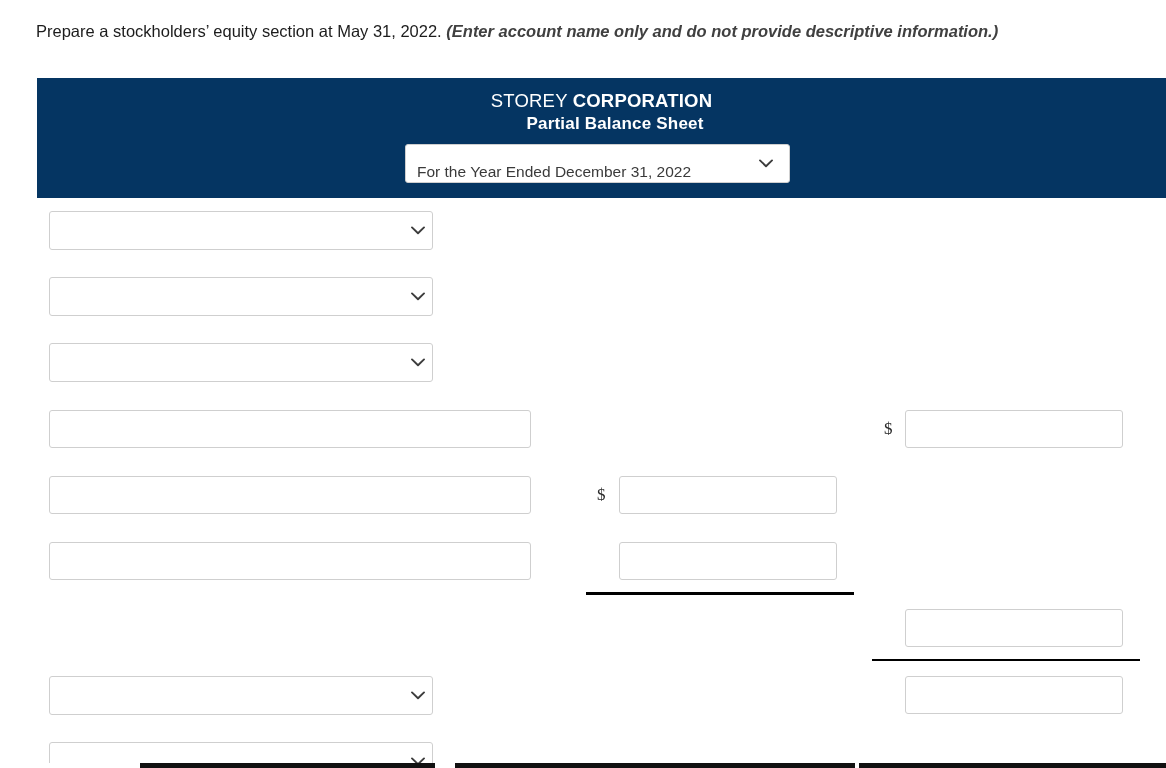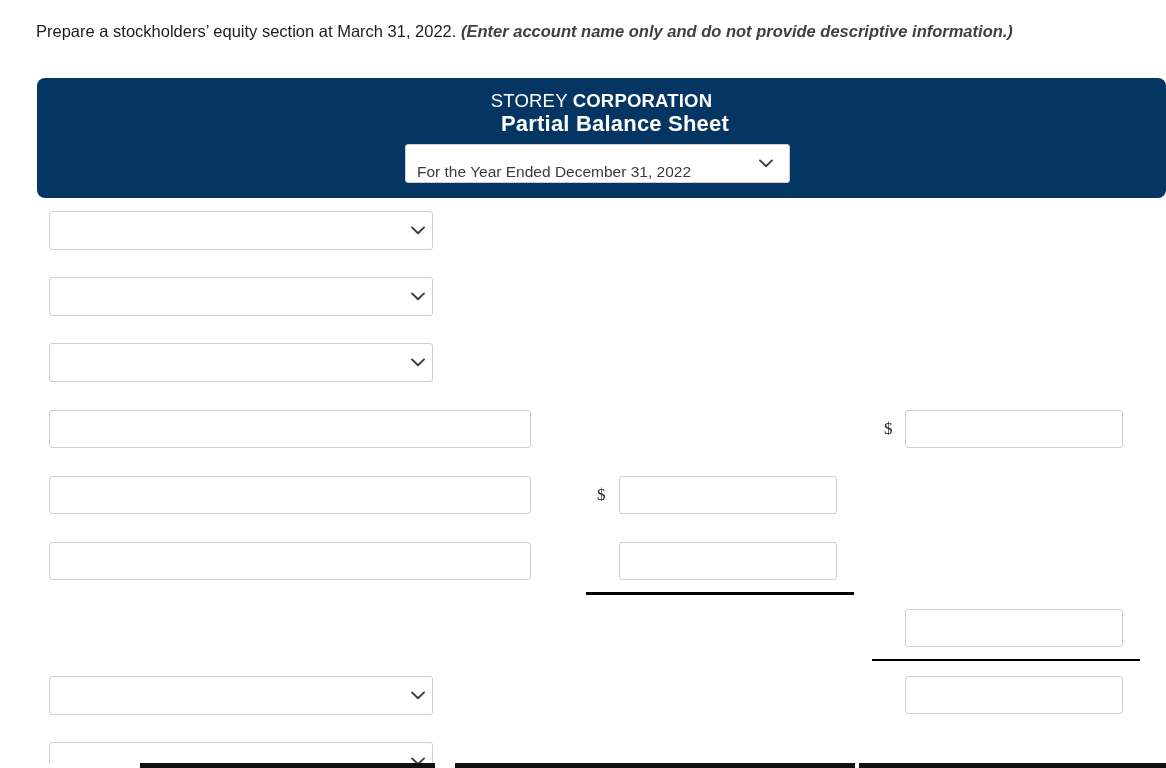--- a/index.html
+++ b/index.html
@@ -41,33 +41,32 @@
   
   .sheet-header {
     position: absolute;
     left: 37px;
     top: 78px;
     width: 1129px;
     height: 120px;
     background: #053562;
     color: #ffffff;
     text-align: center;
-    border-radius: 8px;
   }
   .sheet-header .line1 {
     margin-top: 11px;
     font-size: 18.5px;
     line-height: 23px;
     letter-spacing: .2px;
   }
   .sheet-header .line1 .co {
     font-weight: bold;
   }
   .sheet-header .line2 {
-    font-size: 22px;
+    font-size: 17px;
     line-height: 24px;
     font-weight: bold;
     letter-spacing: .2px;
     padding-left: 27px;
   }
 
   .period-select-wrap {
     position: absolute;
     left: 368px;
     top: 66px;
@@ -133,21 +132,21 @@
     height: 5px;
     background: #ffffff;
   }
 </style>
 </head>
 <body>
 
 <div class="page">
 
   <div class="prompt">
-    <span>Prepare a stockholders’ equity section at March 31, 2022.</span>
+    <span>Prepare a stockholders’ equity section at May 31, 2022.</span>
     <span class="hint">(Enter account name only and do not provide descriptive information.)</span>
   </div>
 
   <div class="sheet-header" style="background: rgb(5, 53, 98); color: rgb(255, 255, 255);">
     <div class="line1"><span>STOREY </span><span class="co">CORPORATION</span></div>
     <div class="line2">Partial Balance Sheet</div>
 
     <div class="period-select-wrap">
       <select class="ctrl sel" style="left: 0px; top: 0px; width: 385px; height: 39px; font-size: 15.5px; border-color: rgb(207, 207, 207);"><option value="For the Year Ended December 31, 2022">For the Year Ended December 31, 2022</option><option value="December 31, 2022">December 31, 2022</option><option value="For the Month Ended December 31, 2022">For the Month Ended December 31, 2022</option><option value="For the Quarter Ended December 31, 2022">For the Quarter Ended December 31, 2022</option></select>
       <span class="sel-arrow" style="left:354px;top:15px;">

